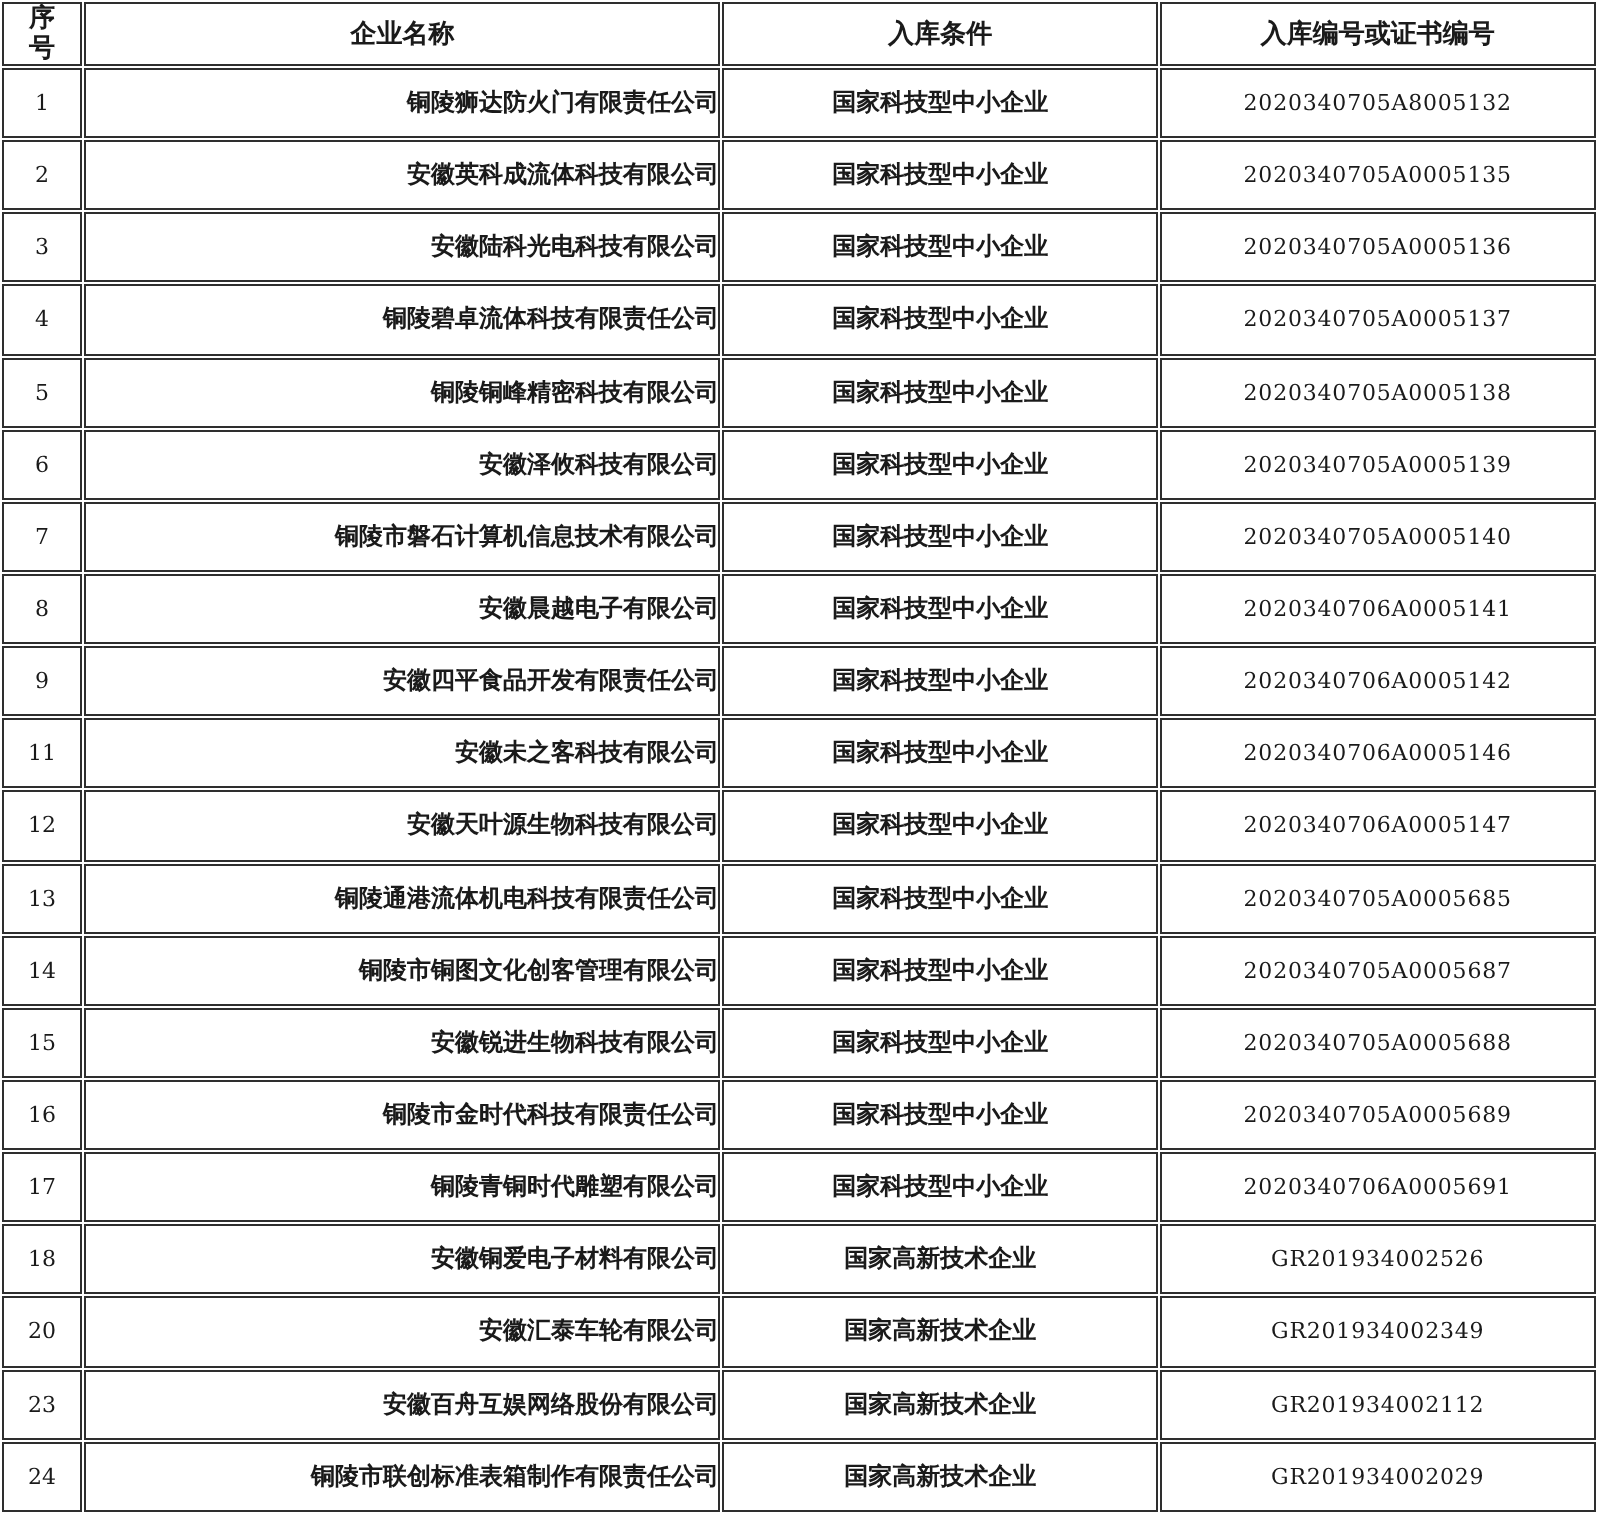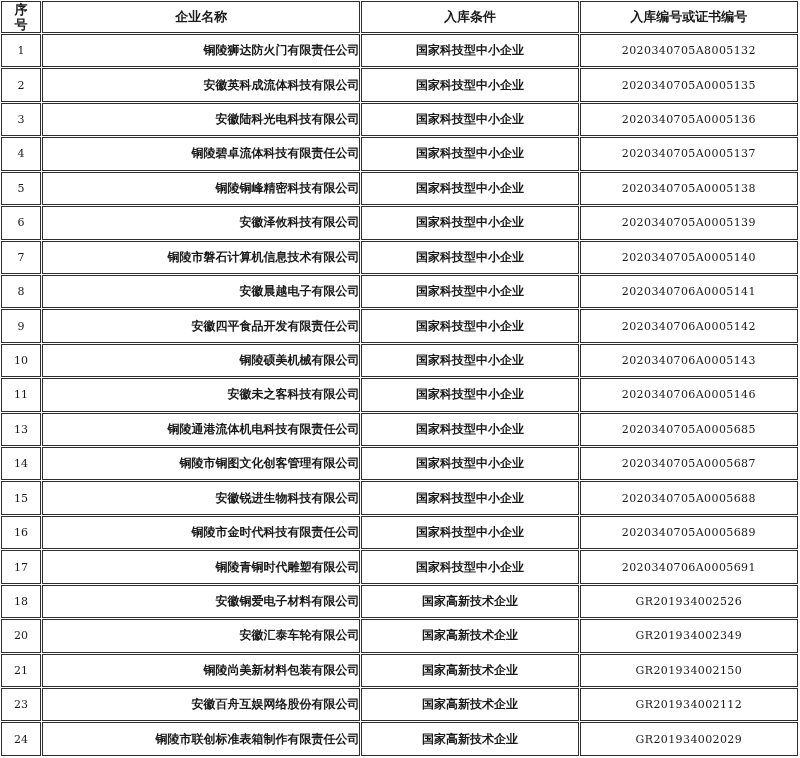--- a/index.html
+++ b/index.html
@@ -139,32 +139,32 @@
         <td class="cell-condition">国家科技型中小企业</td>
         <td class="cell-code">2020340706A0005141</td>
       </tr>
       <tr>
         <td class="cell-index">9</td>
         <td class="cell-name">安徽四平食品开发有限责任公司</td>
         <td class="cell-condition">国家科技型中小企业</td>
         <td class="cell-code">2020340706A0005142</td>
       </tr>
       <tr>
-        <td class="cell-index">10</td>
-        <td class="cell-name">铜陵硕美机械有限公司</td>
-        <td class="cell-condition">国家科技型中小企业</td>
-        <td class="cell-code">2020340706A0005143</td>
-      </tr>
-      <tr>
         <td class="cell-index">11</td>
         <td class="cell-name">安徽未之客科技有限公司</td>
         <td class="cell-condition">国家科技型中小企业</td>
         <td class="cell-code">2020340706A0005146</td>
       </tr>
       <tr>
+        <td class="cell-index">12</td>
+        <td class="cell-name">安徽天叶源生物科技有限公司</td>
+        <td class="cell-condition">国家科技型中小企业</td>
+        <td class="cell-code">2020340706A0005147</td>
+      </tr>
+      <tr>
         <td class="cell-index">13</td>
         <td class="cell-name">铜陵通港流体机电科技有限责任公司</td>
         <td class="cell-condition">国家科技型中小企业</td>
         <td class="cell-code">2020340705A0005685</td>
       </tr>
       <tr>
         <td class="cell-index">14</td>
         <td class="cell-name">铜陵市铜图文化创客管理有限公司</td>
         <td class="cell-condition">国家科技型中小企业</td>
         <td class="cell-code">2020340705A0005687</td>
@@ -191,26 +191,20 @@
         <td class="cell-index">18</td>
         <td class="cell-name">安徽铜爱电子材料有限公司</td>
         <td class="cell-condition">国家高新技术企业</td>
         <td class="cell-code">GR201934002526</td>
       </tr>
       <tr>
         <td class="cell-index">20</td>
         <td class="cell-name">安徽汇泰车轮有限公司</td>
         <td class="cell-condition">国家高新技术企业</td>
         <td class="cell-code">GR201934002349</td>
-      </tr>
-      <tr>
-        <td class="cell-index">21</td>
-        <td class="cell-name">铜陵尚美新材料包装有限公司</td>
-        <td class="cell-condition">国家高新技术企业</td>
-        <td class="cell-code">GR201934002150</td>
       </tr>
       <tr>
         <td class="cell-index">23</td>
         <td class="cell-name">安徽百舟互娱网络股份有限公司</td>
         <td class="cell-condition">国家高新技术企业</td>
         <td class="cell-code">GR201934002112</td>
       </tr>
       <tr>
         <td class="cell-index">24</td>
         <td class="cell-name">铜陵市联创标准表箱制作有限责任公司</td>

